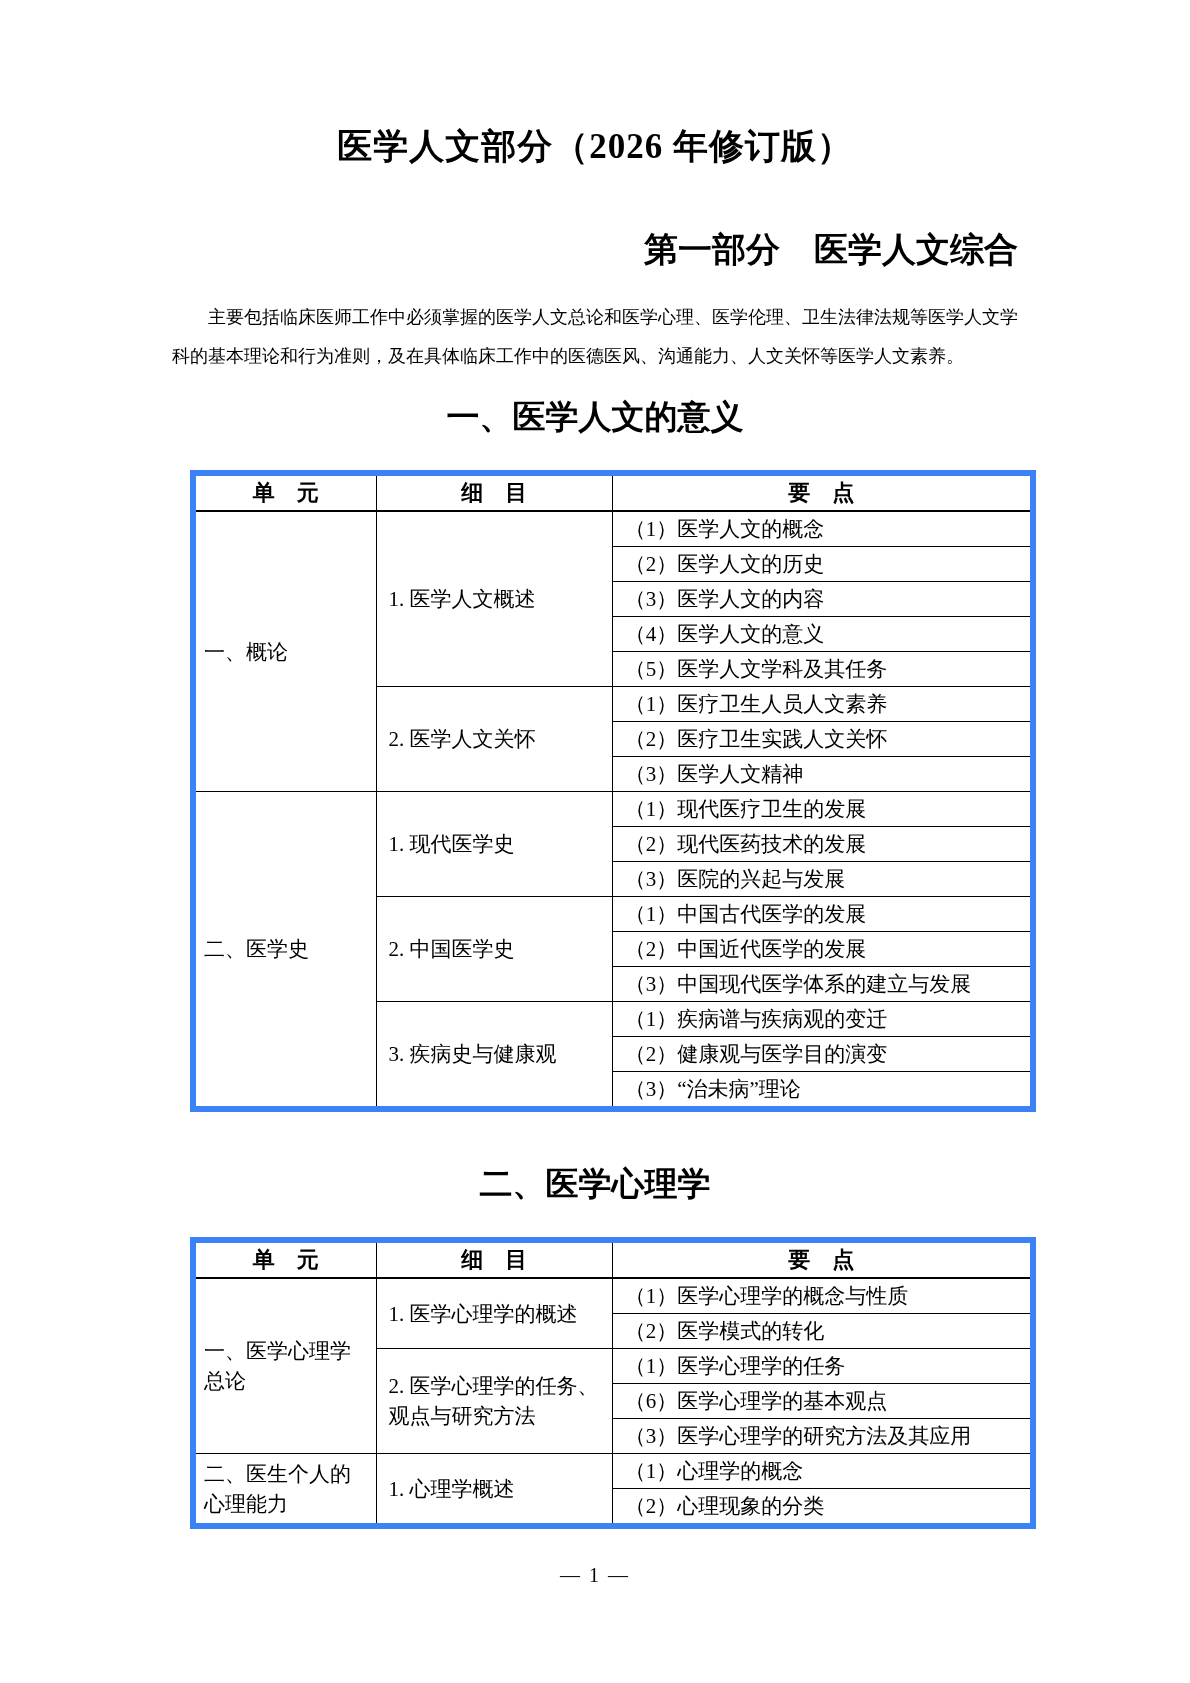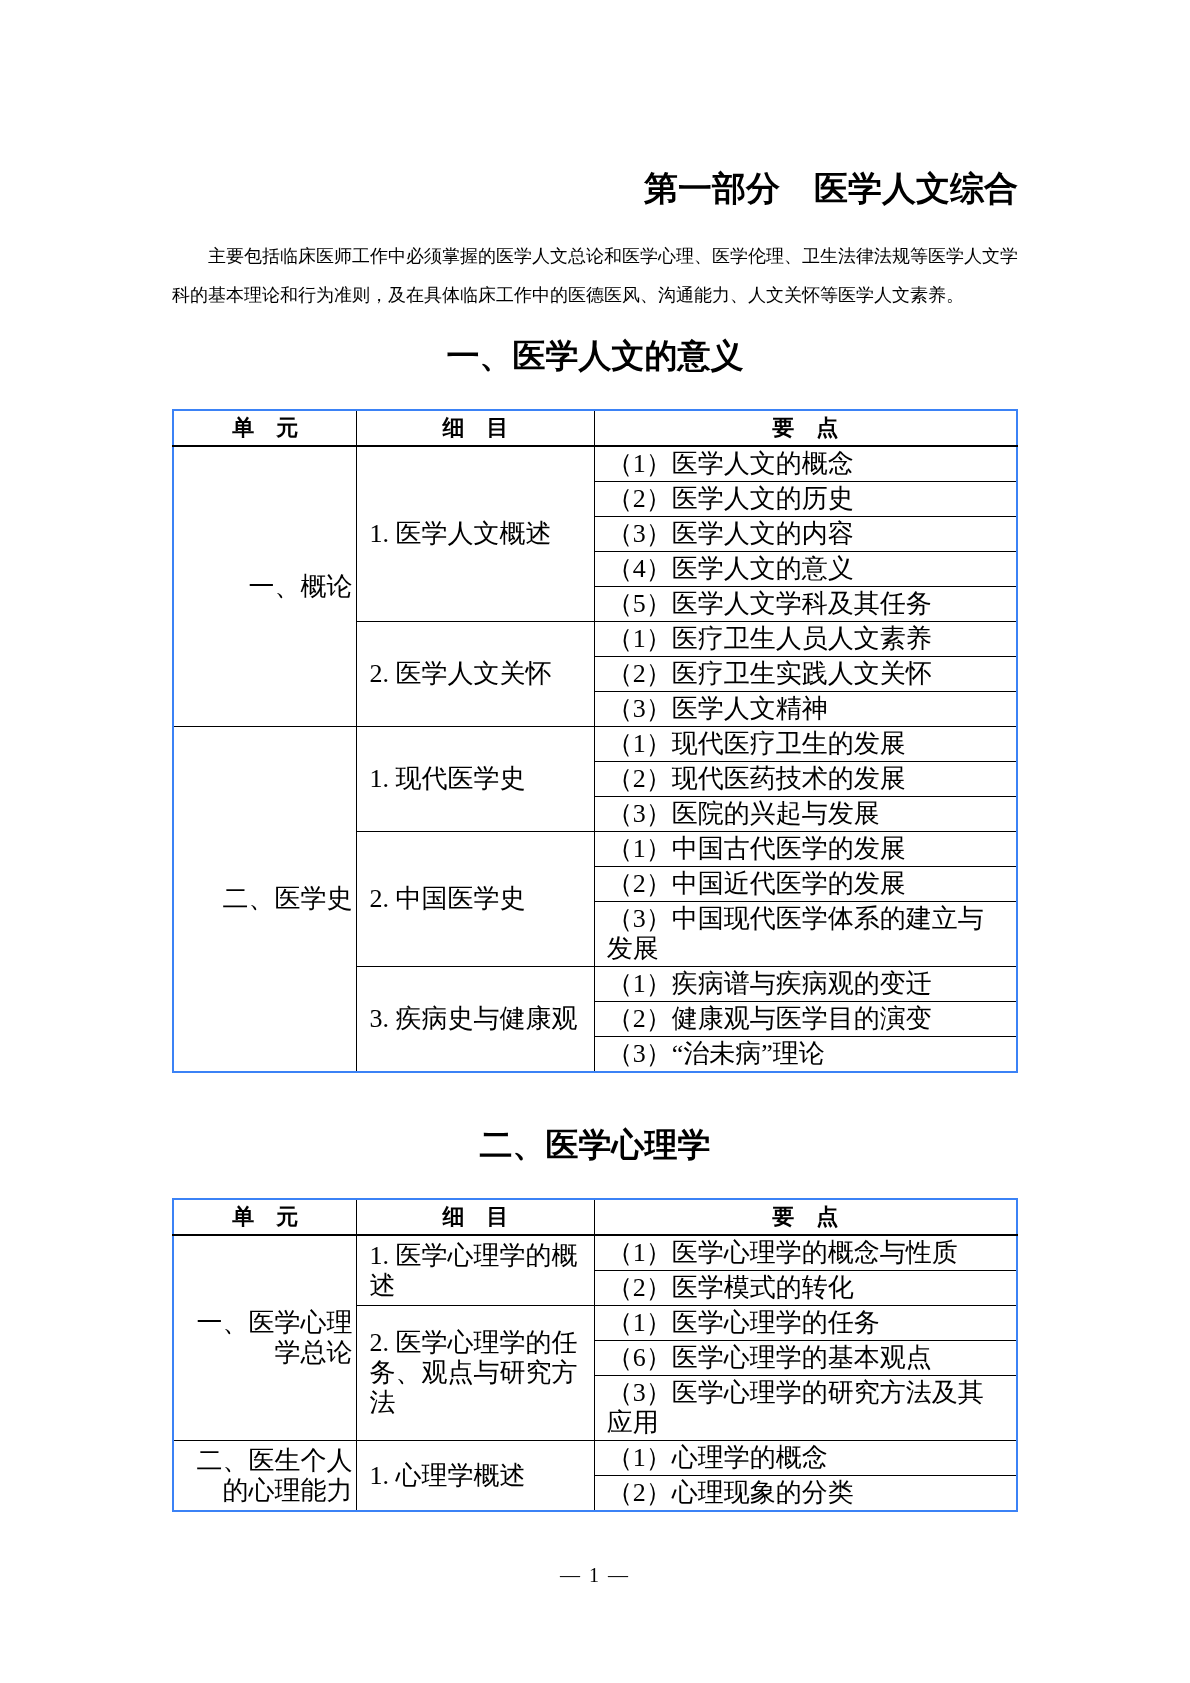--- a/index.html
+++ b/index.html
@@ -52,61 +52,63 @@
   .section-heading.second {
     margin-top: 50px;
     font-family: Liberation Serif, serif;
   }
   .table-wrap {
     margin-top: 30px;
   }
   table.outline-table {
     border-collapse: collapse;
     width: 100%;
-    border: 2px solid #3b82f6;
+    border: 6px solid #3b82f6;
     table-layout: fixed;
+    margin-left: 18px;
   }
   table.outline-table th {
     border: 1px solid #000;
     border-bottom: 2px solid #000;
     font-size: 22px;
     font-weight: bold;
     height: 34px;
     text-align: center;
     padding: 2px 4px;
     box-sizing: border-box;
   }
   table.outline-table td {
     border: 1px solid #000;
-    font-size: 26px;
+    font-size: 21px;
     line-height: 30px;
     height: 32px;
     box-sizing: border-box;
     vertical-align: middle;
     overflow: hidden;
   }
-  td.unit-cell   { padding: 2px 4px 2px 8px; text-align: right; }
+  td.unit-cell   { padding: 2px 4px 2px 8px; }
   td.detail-cell { padding: 2px 8px 2px 12px; }
   td.point-cell  { padding: 2px 8px 2px 12px; }
   .page-footer {
     position: absolute;
     left: 0;
     bottom: 96px;
     width: 100%;
     text-align: center;
     font-size: 20px;
     letter-spacing: 2px;
   }
 </style>
 </head>
 <body>
 
 <div class="page">
 
   <div class="doc-title-block">
+    <div class="doc-title">医学人文部分（2026 年修订版）</div>
   </div>
 
   <div class="part-heading">第一部分　医学人文综合</div>
 
   <p class="intro">主要包括临床医师工作中必须掌握的医学人文总论和医学心理、医学伦理、卫生法律法规等医学人文学科的基本理论和行为准则，及在具体临床工作中的医德医风、沟通能力、人文关怀等医学人文素养。</p>
 
   <div>
     <div class="section-heading">一、医学人文的意义</div>
     <div class="table-wrap">
         <table class="outline-table">

